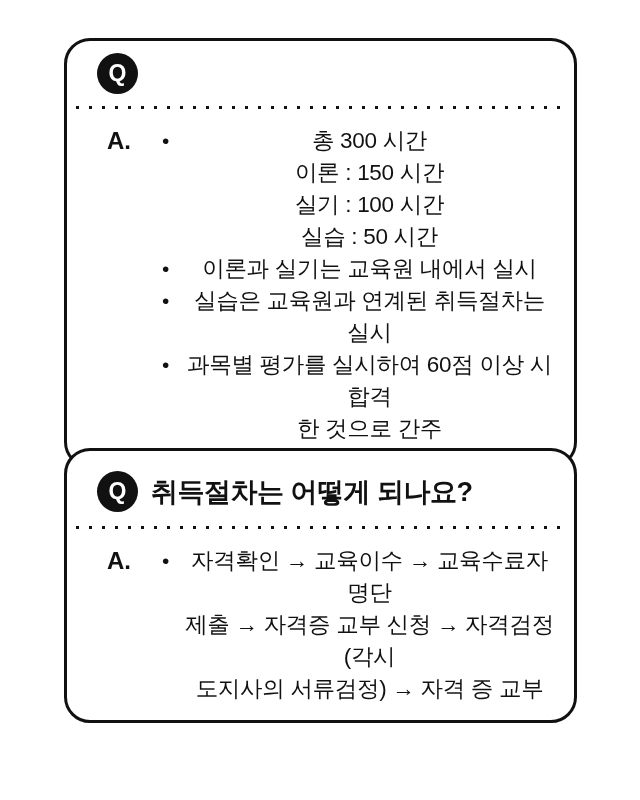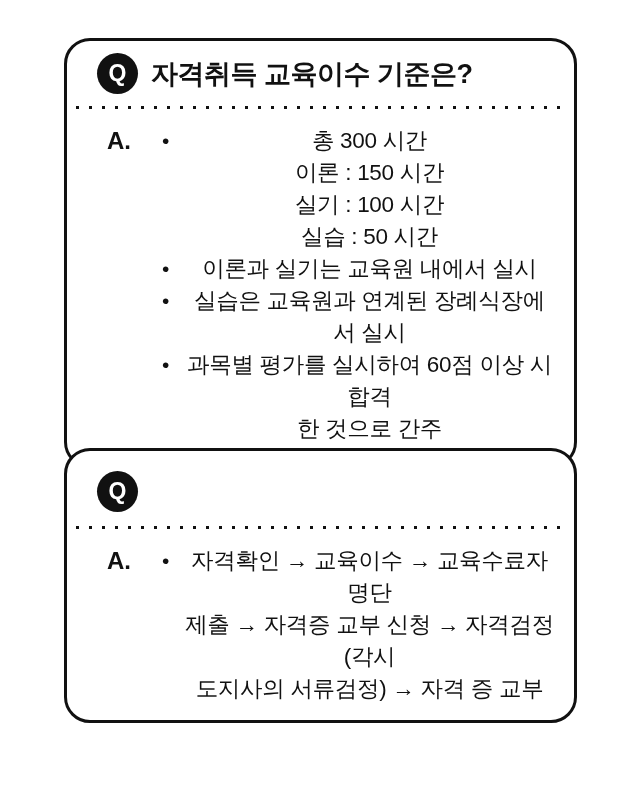--- a/index.html
+++ b/index.html
@@ -97,51 +97,51 @@
 </head>
 <body>
 
 <div class="page">
 
   <section class="qa-card card-1">
     <div class="card-header">
       <span class="q-badge">
         <span>Q</span>
       </span>
-      <h2 class="question">자격취득 교육이수 기준은?</h2>
     </div>
     <div class="dotted-divider"></div>
     <div class="answer">
       <span class="answer-label">A.</span>
       <ul class="answer-list">
           <li class="answer-item">
             <span class="dot">•</span>
             <span class="item-text">총 300 시간<br>이론 : 150 시간<br>실기 : 100 시간<br>실습 : 50 시간</span>
           </li>
           <li class="answer-item">
             <span class="dot">•</span>
             <span class="item-text">이론과 실기는 교육원 내에서 실시</span>
           </li>
           <li class="answer-item">
             <span class="dot">•</span>
-            <span class="item-text">실습은 교육원과 연계된 장례식장에서 실시</span>
+            <span class="item-text">실습은 교육원과 연계된 취득절차는 실시</span>
           </li>
           <li class="answer-item">
             <span class="dot">•</span>
             <span class="item-text">과목별 평가를 실시하여 60점 이상 시 합격<br>한 것으로 간주</span>
           </li>
         </ul>
     </div>
   </section>
 
   <section class="qa-card card-2">
     <div class="card-header">
       <span class="q-badge">
         <span>Q</span>
       </span>
+      <h2 class="question">취득절차는 어떻게 되나요?</h2>
     </div>
     <div class="dotted-divider"></div>
     <div class="answer">
       <span class="answer-label">A.</span>
       <ul class="answer-list">
           <li class="answer-item">
             <span class="dot">•</span>
             <span class="item-text">자격확인 → 교육이수 → 교육수료자 명단<br>제출 → 자격증 교부 신청 → 자격검정(각시<br>도지사의 서류검정) → 자격 증 교부</span>
           </li>
         </ul>

